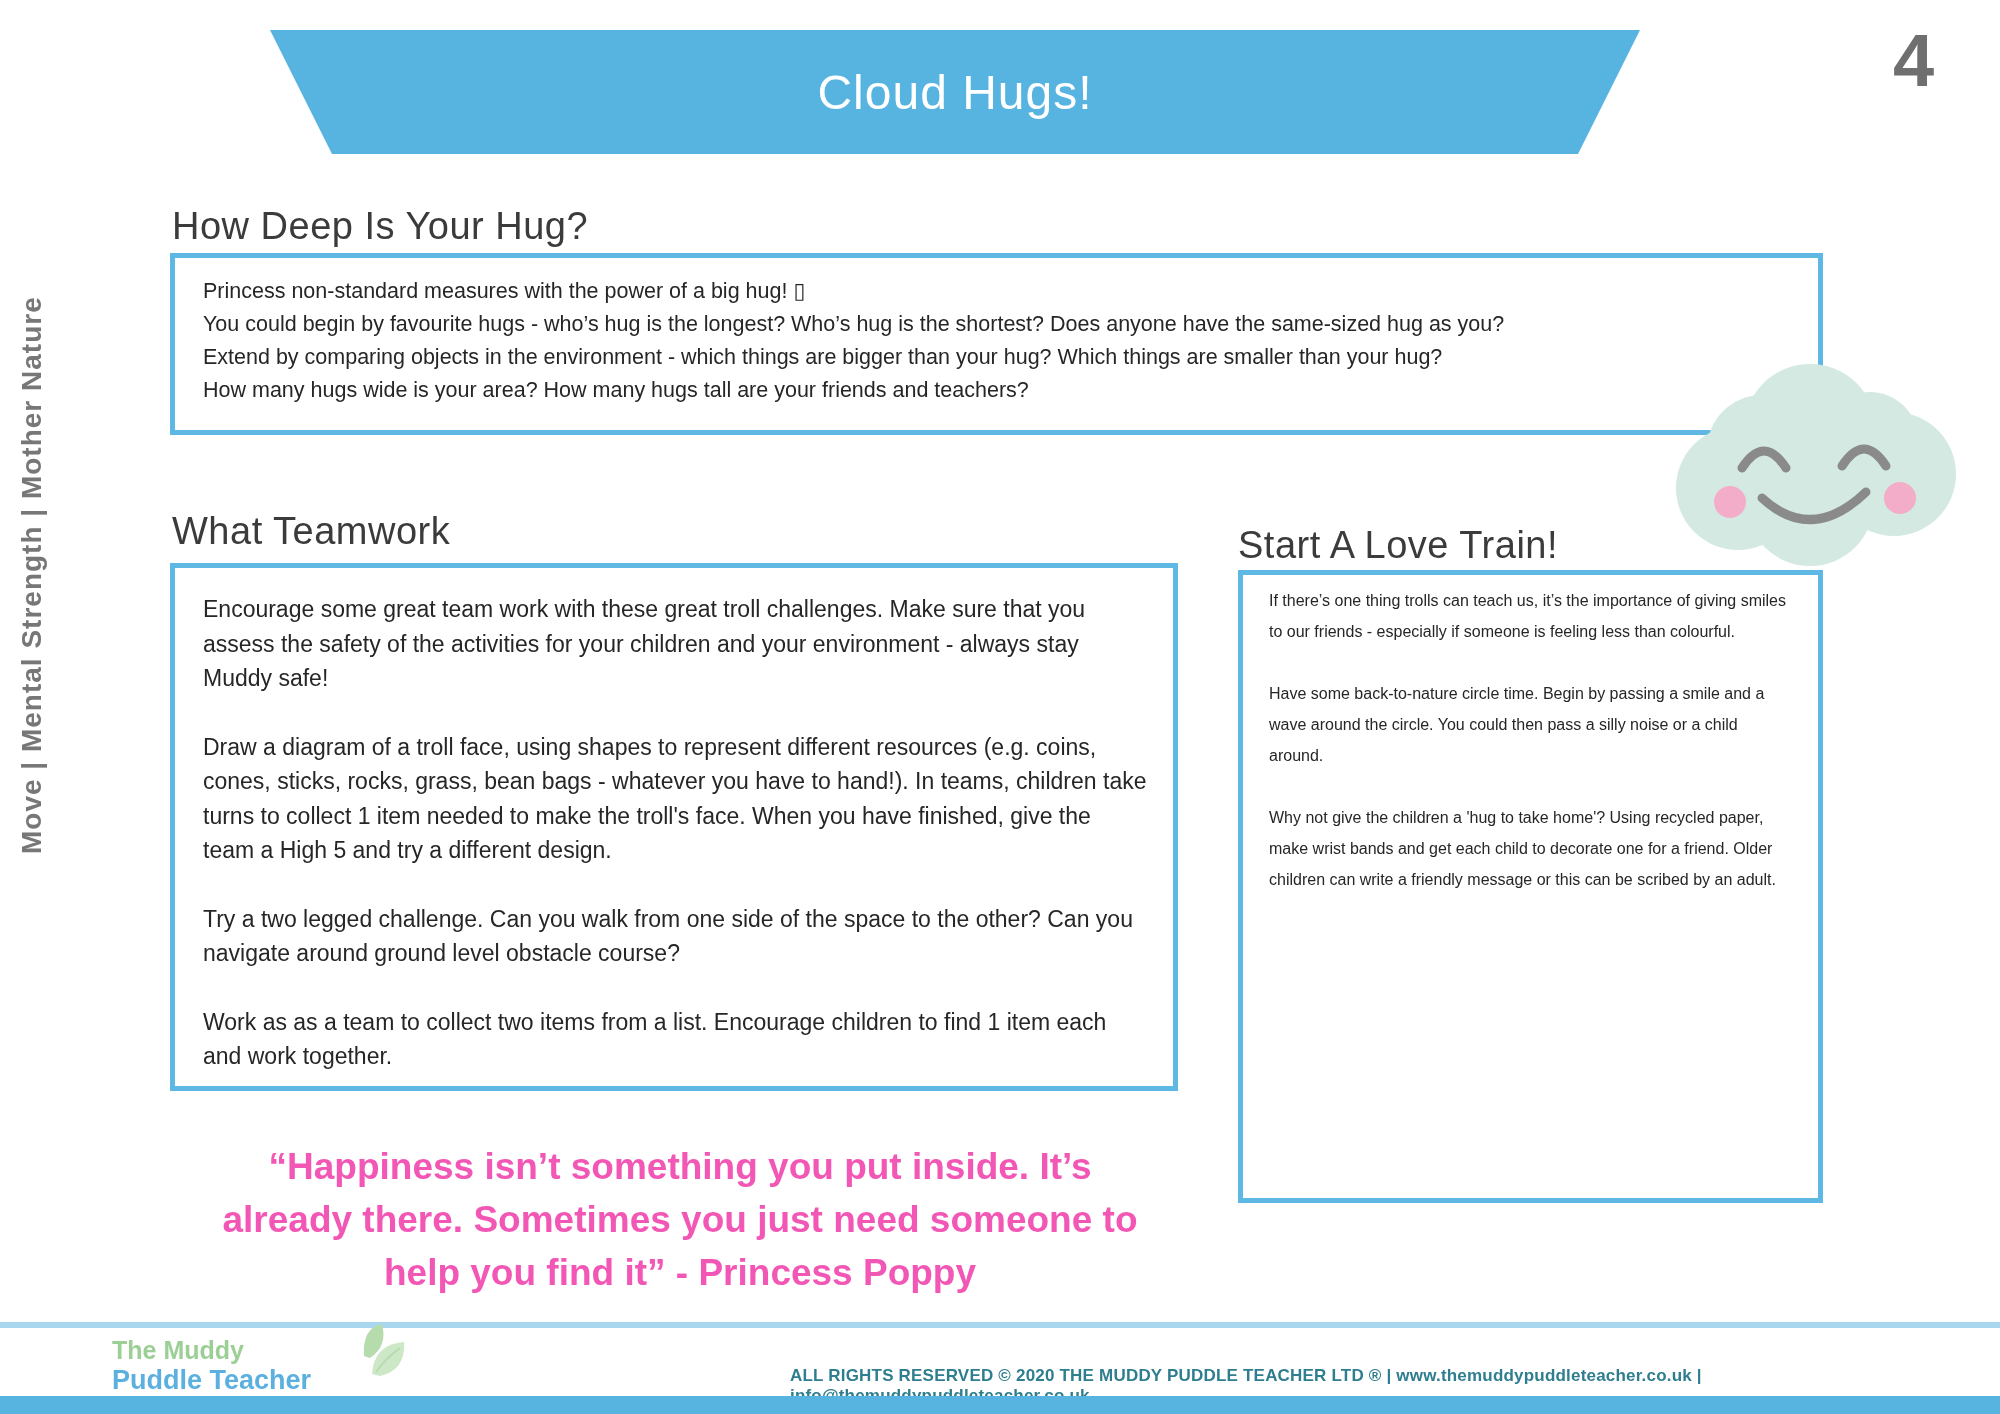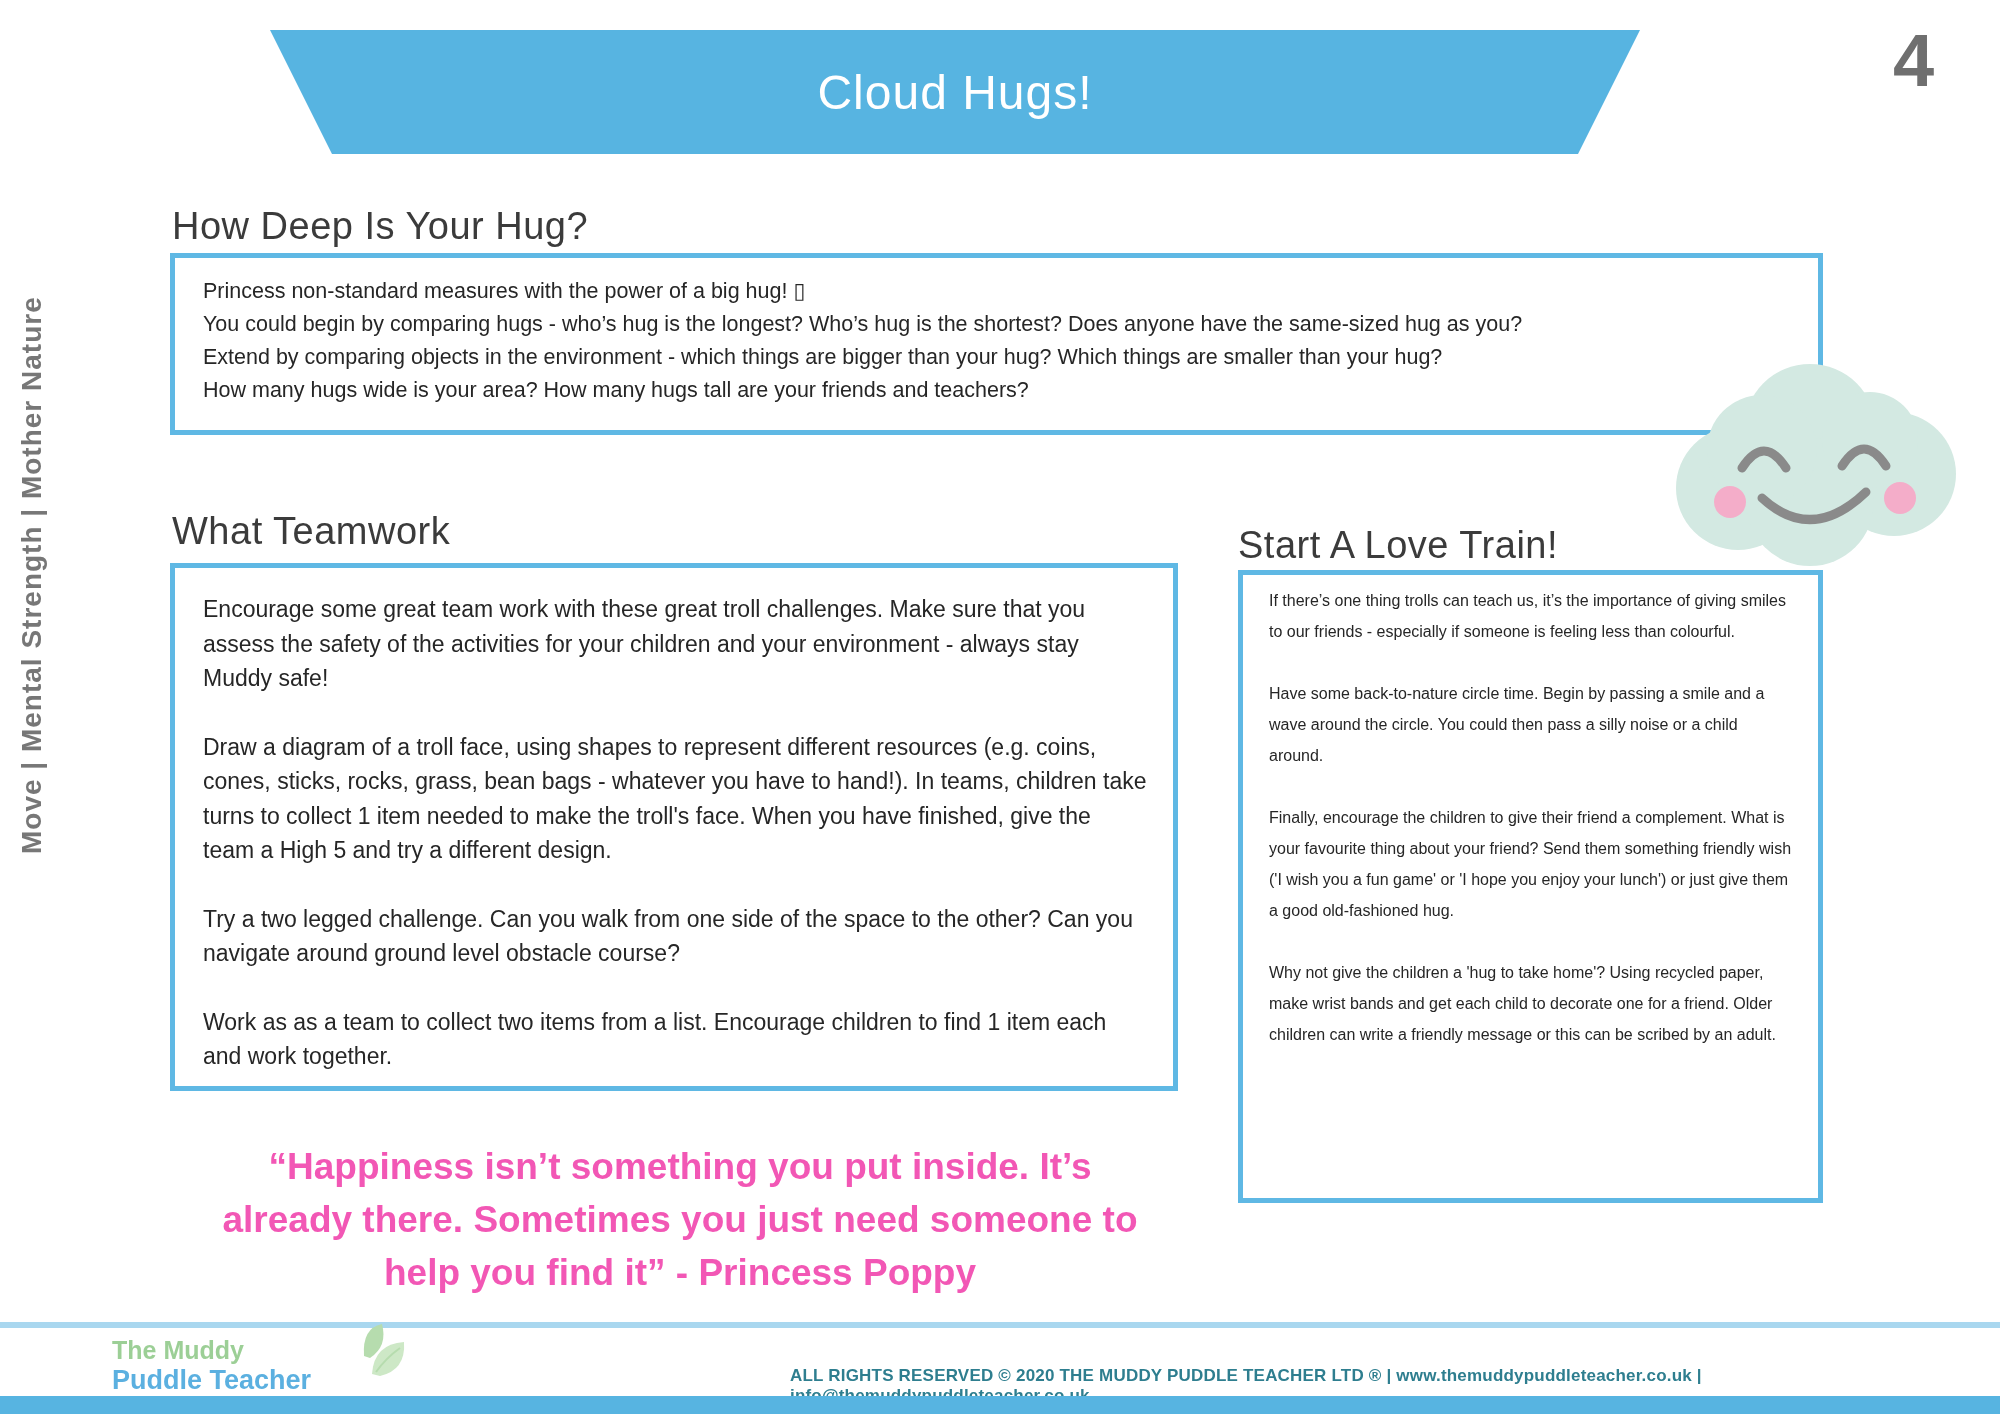--- a/index.html
+++ b/index.html
@@ -63,21 +63,21 @@
     <span class="banner-title">Cloud Hugs!</span>
   </div>
 
   <div class="page-number">4</div>
 
   <div class="sidebar-tagline">Move | Mental Strength | Mother Nature</div>
 
   <div class="section-heading h-hug">How Deep Is Your Hug?</div>
   <div class="tbox box-hug">
     <div class="hug-line">Princess non-standard measures with the power of a big hug! ▯</div>
-    <div class="hug-line">You could begin by comparing hugs - who’s hug is the longest? Who’s hug is the shortest? Does anyone have the same-sized hug as you?</div>
+    <div class="hug-line">You could begin by favourite hugs - who’s hug is the longest? Who’s hug is the shortest? Does anyone have the same-sized hug as you?</div>
     <div class="hug-line">Extend by comparing objects in the environment - which things are bigger than your hug? Which things are smaller than your hug?</div>
     <div class="hug-line">How many hugs wide is your area? How many hugs tall are your friends and teachers?</div>
   </div>
 
   <svg class="cloud" viewBox="0 0 328 222" xmlns="http://www.w3.org/2000/svg">
     <g fill="#d3e9e2">
       <circle cx="96" cy="138" r="62"></circle>
       <circle cx="168" cy="80" r="66"></circle>
       <circle cx="252" cy="124" r="62"></circle>
       <circle cx="168" cy="152" r="64"></circle>
@@ -98,21 +98,20 @@
     <p>Encourage some great team work with these great troll challenges. Make sure that you assess the safety of the activities for your children and your environment - always stay Muddy safe!</p>
     <p>Draw a diagram of a troll face, using shapes to represent different  resources (e.g. coins, cones, sticks, rocks, grass, bean bags - whatever you have to hand!). In teams, children take turns to collect 1 item needed to make the troll's face. When you have finished, give the team a High 5 and try a different design.</p>
     <p>Try a two legged challenge. Can you walk from one side of the space to the other? Can you navigate around ground level obstacle course?</p>
     <p>Work as as a team to collect two items from a list. Encourage children to find 1 item each and work together.</p>
   </div>
 
   <div class="section-heading h-love">Start A Love Train!</div>
   <div class="tbox box-love">
     <p>If there’s one thing trolls can teach us, it’s the importance of giving smiles to our friends - especially if someone is feeling less than colourful.</p>
     <p>Have some back-to-nature circle time. Begin by passing a smile and a wave around the circle. You could then pass a silly noise or a child around.</p>
-    <p>Finally, encourage the children to give their friend a complement. What is your favourite thing about your friend? Send them something friendly wish ('I wish you a fun game' or 'I hope you enjoy your lunch') or just give them a good old-fashioned hug.</p>
     <p>Why not give the children a 'hug to take home'? Using recycled paper, make wrist bands and get each child to decorate one for a friend. Older children can write a friendly message or this can be scribed by an adult.</p>
   </div>
 
   <div class="quote">
     <div>“Happiness isn’t something you put inside. It’s</div>
     <div>already there. Sometimes you just need someone to</div>
     <div>help you find it” - Princess Poppy</div>
   </div>
 
   <div class="footer-divider"></div>

